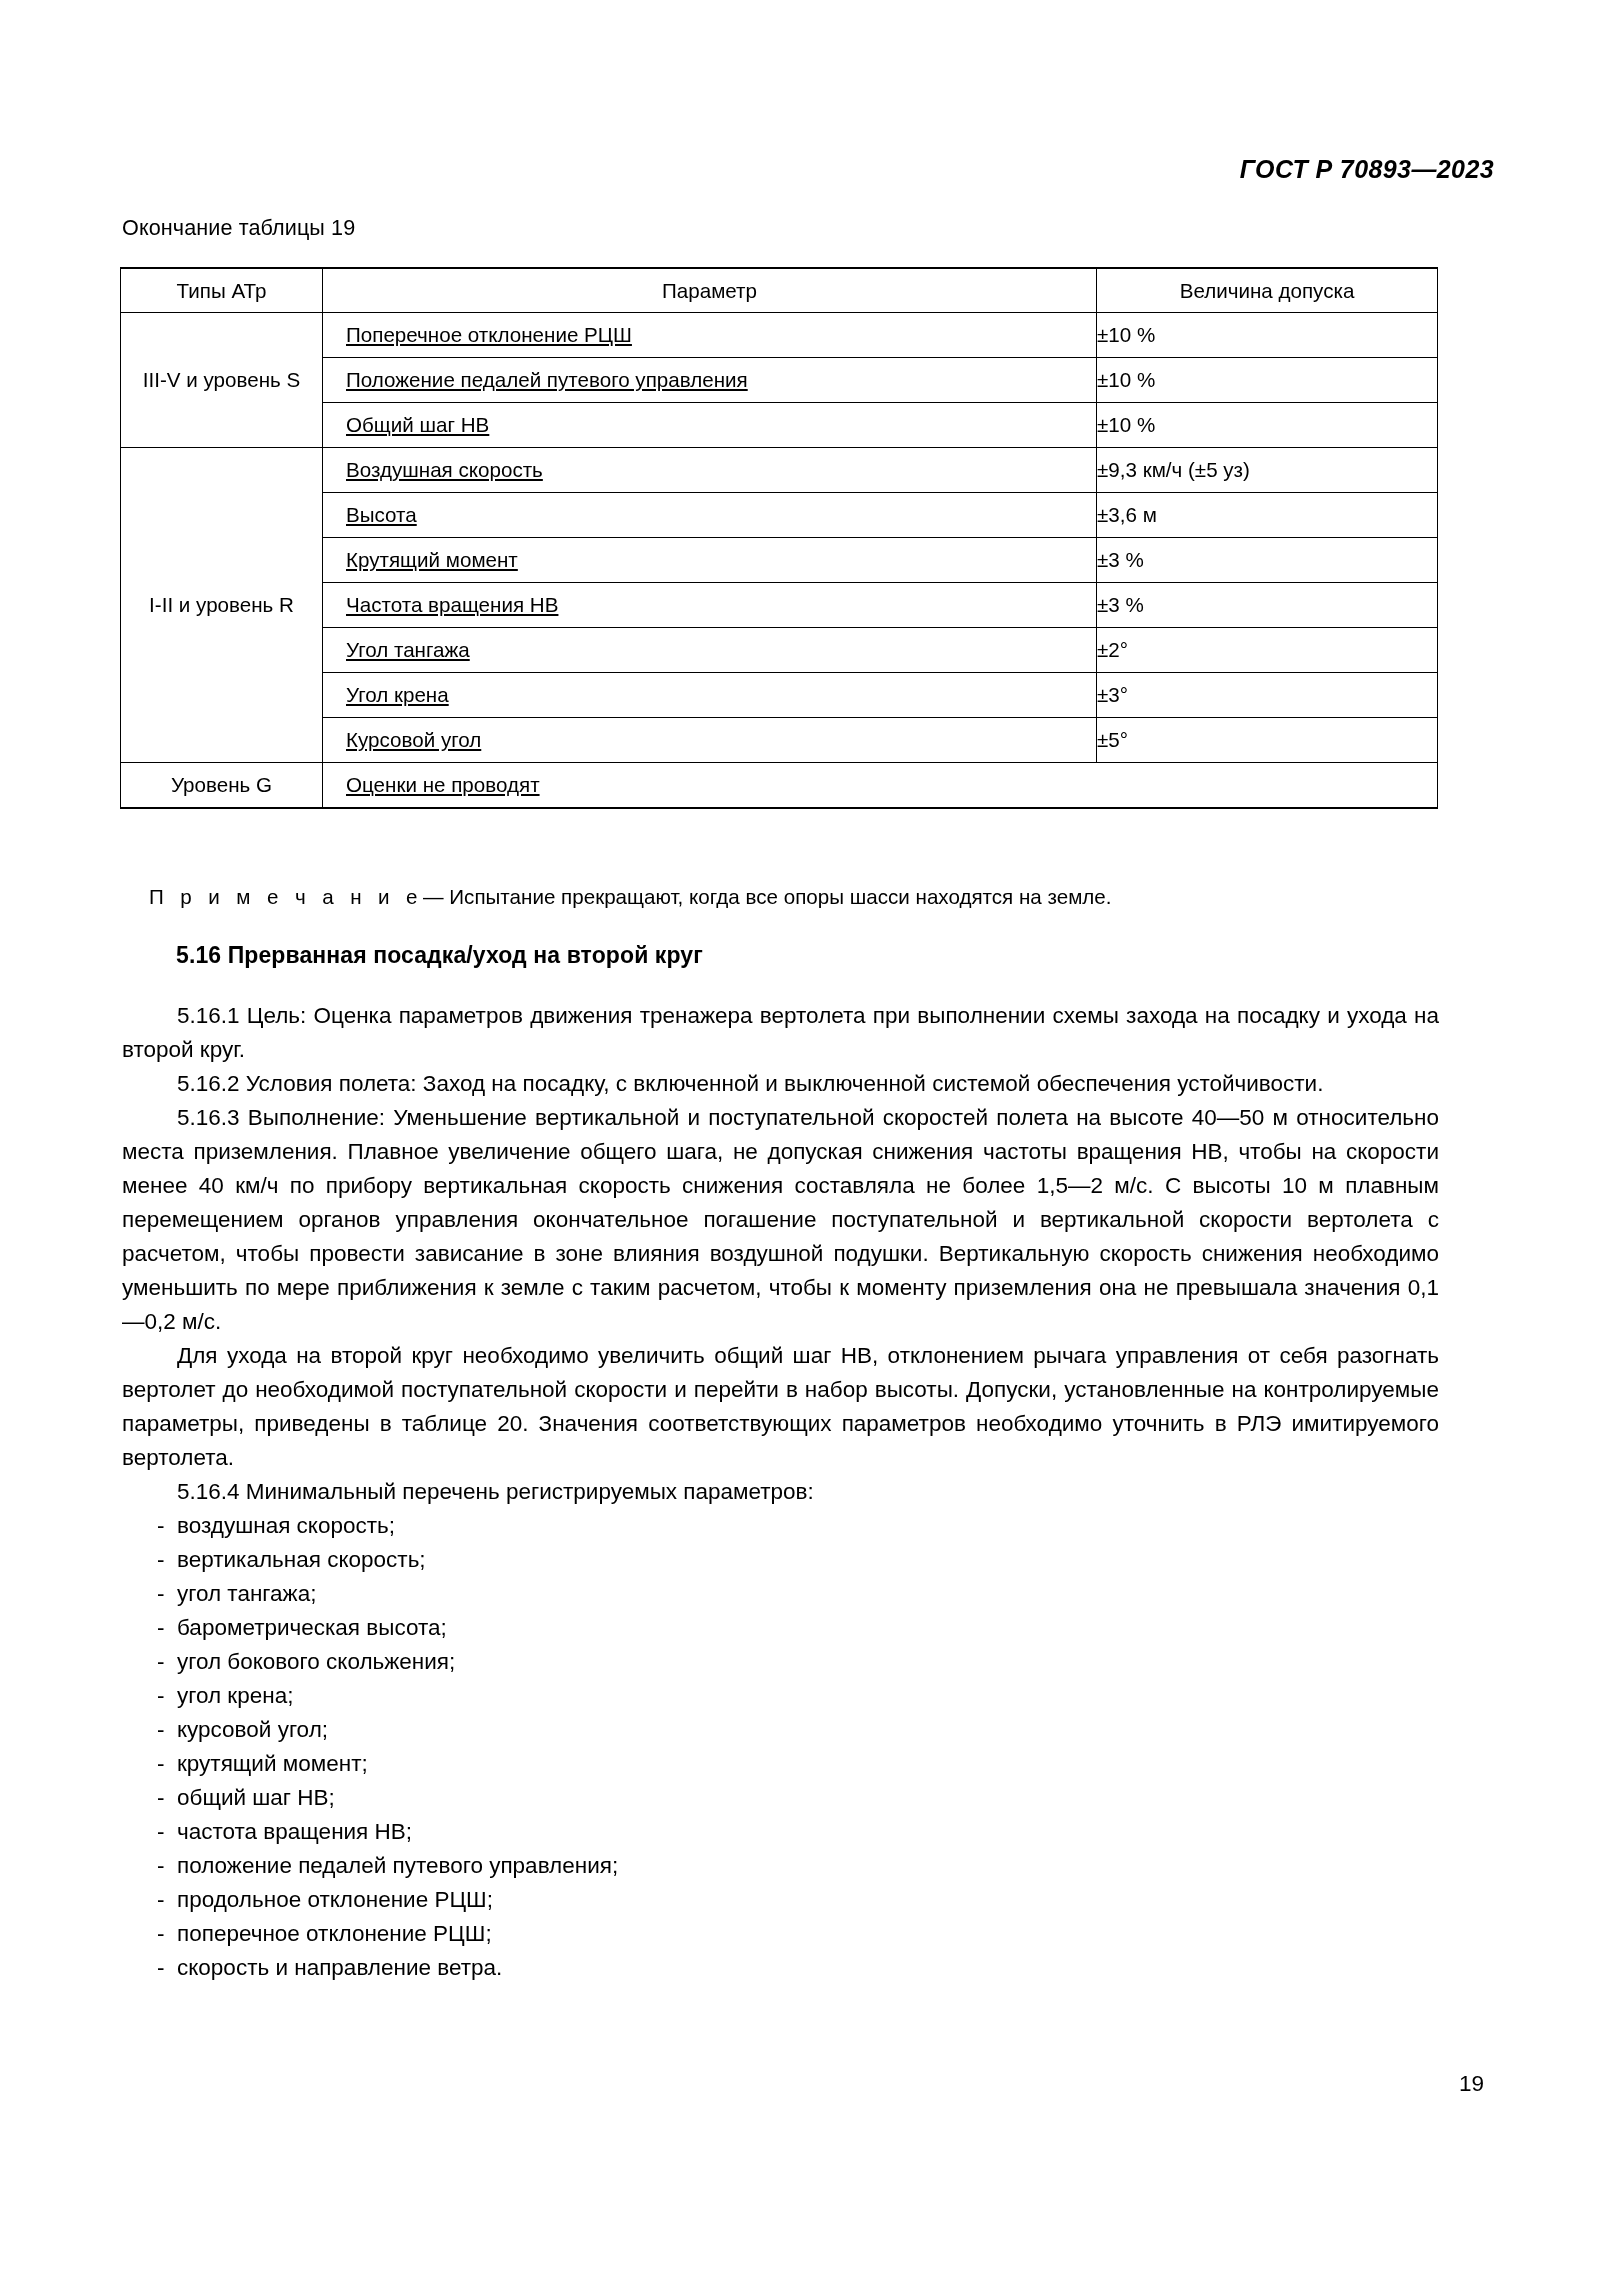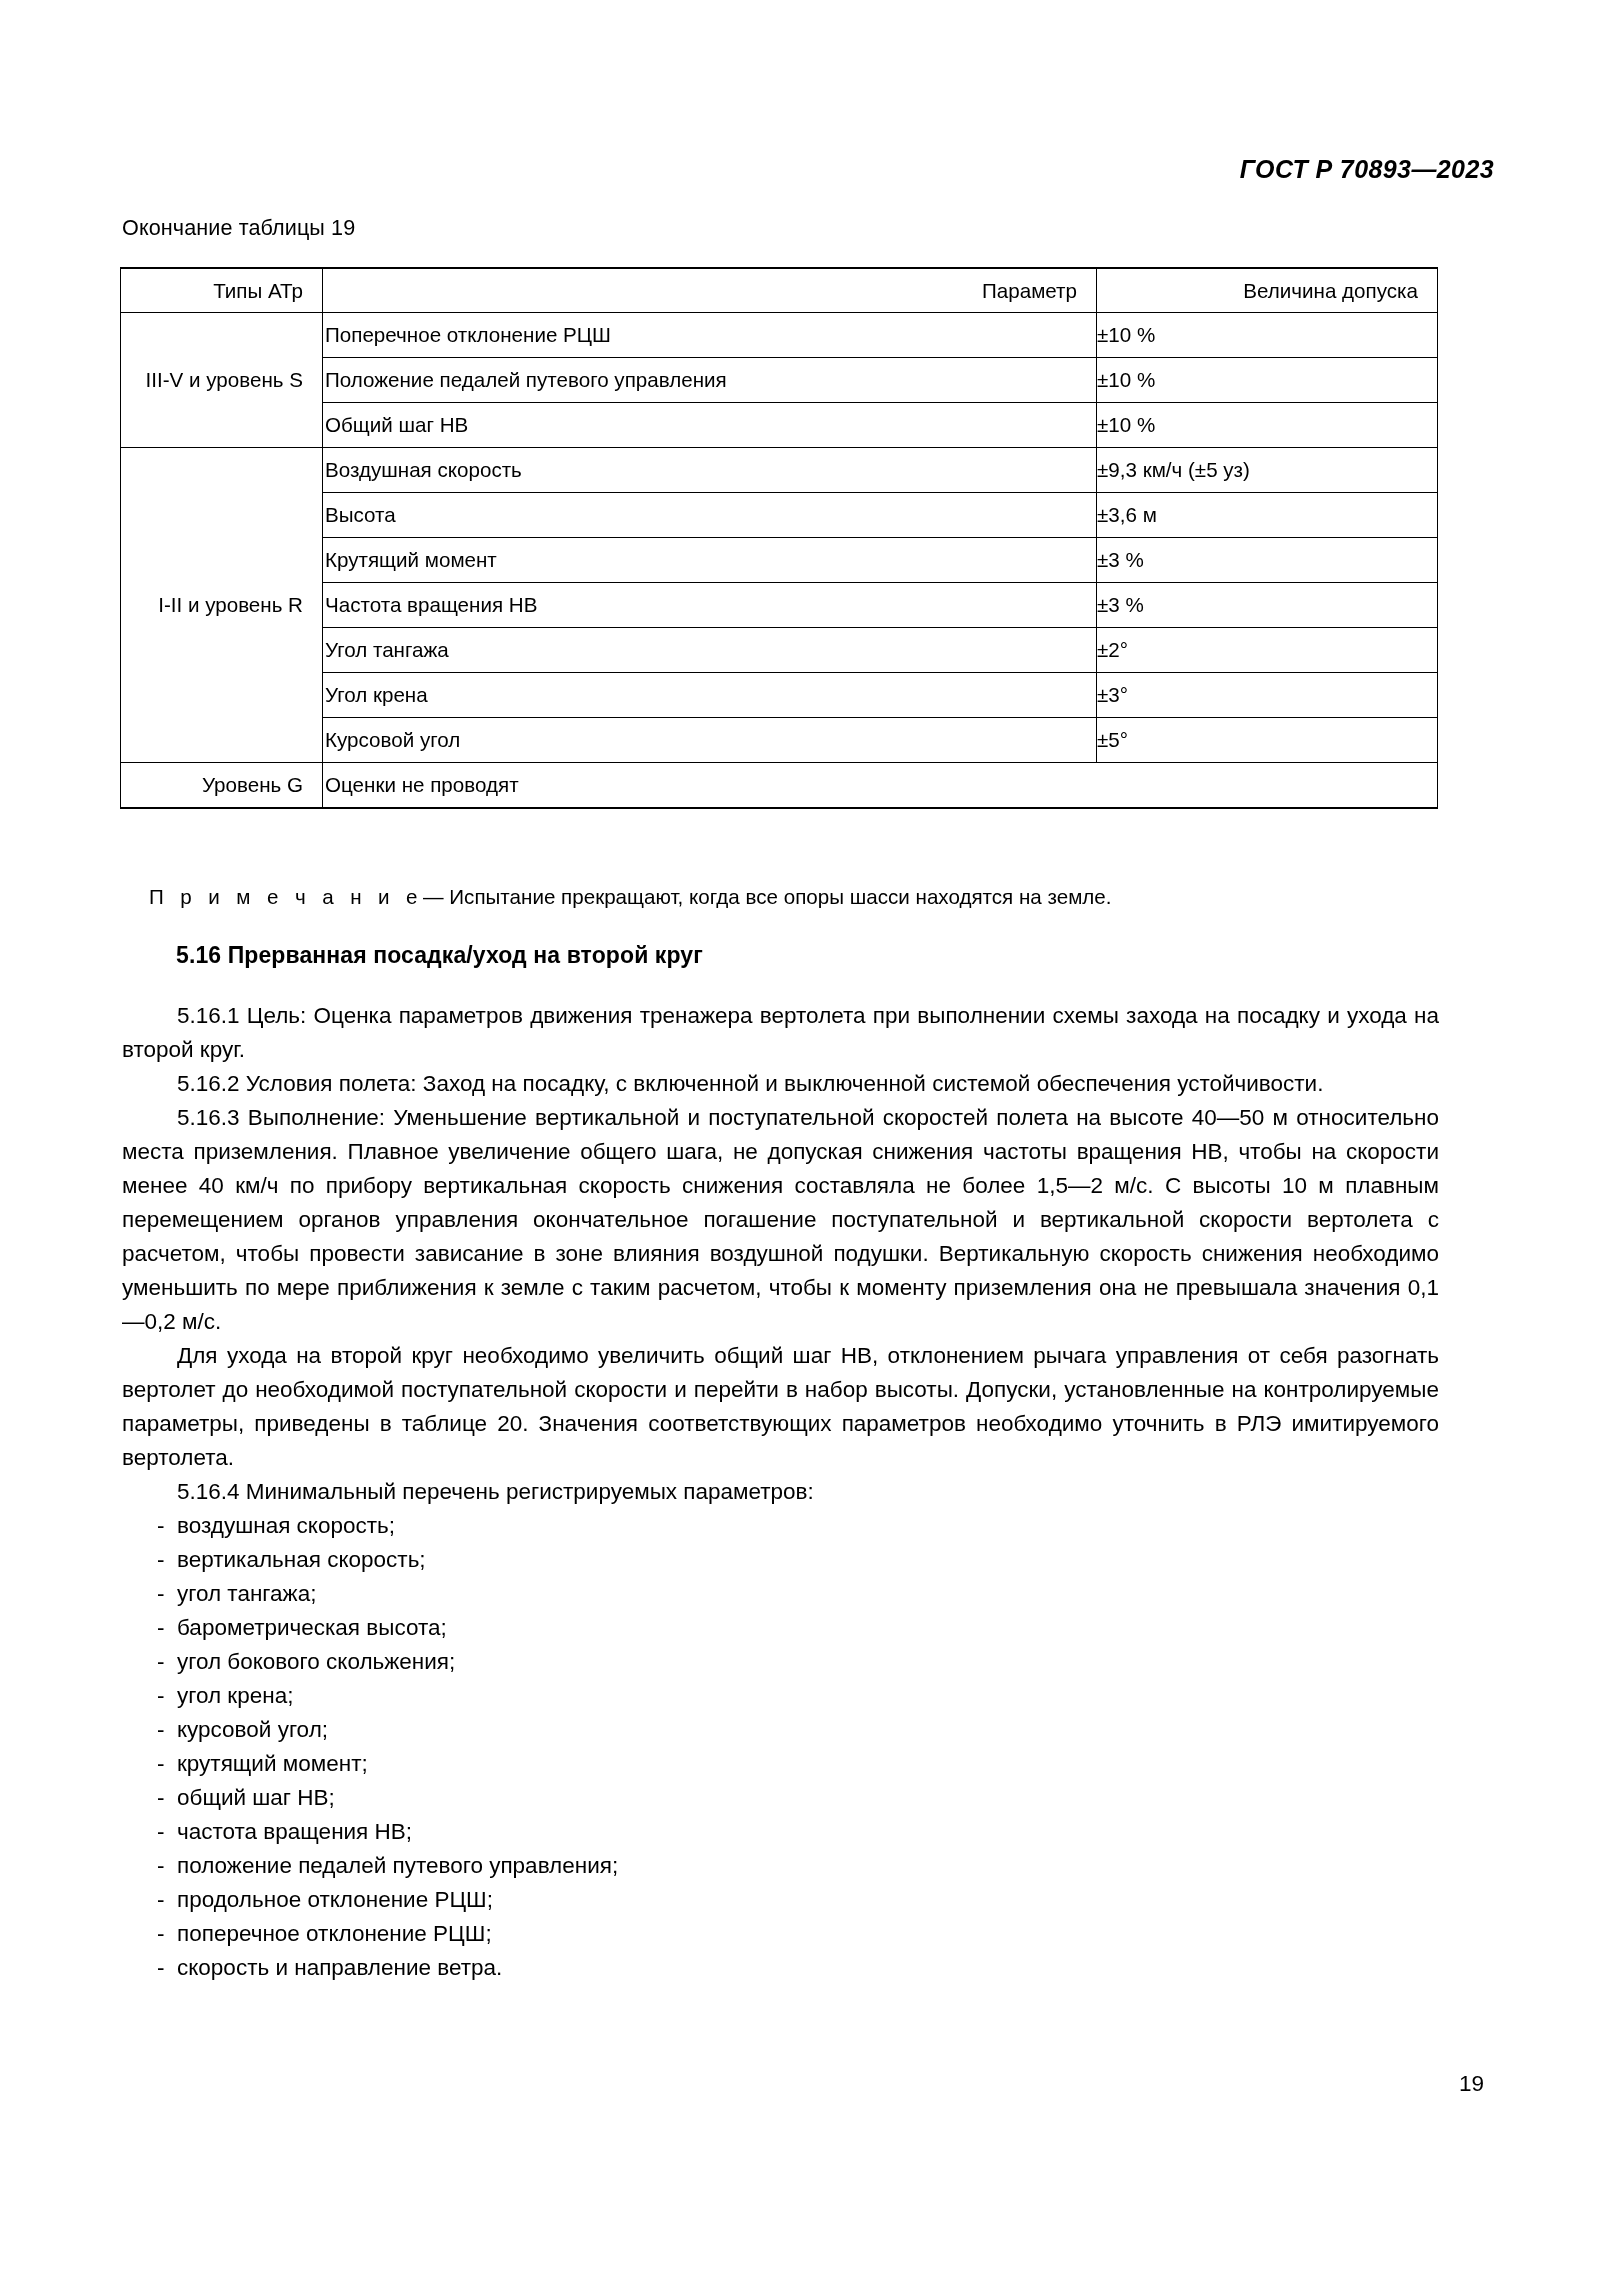--- a/index.html
+++ b/index.html
@@ -70,27 +70,28 @@
     padding: 0;
     vertical-align: middle;
     font-weight: normal;
   }
   table.gost .hdr td {
     height: 43px;
     text-align: center;
     border-top-width: 2.5px;
   }
   table.gost td.c-type {
-    text-align: right;
-    padding: 0 19px;
+    text-align: center;
+    padding: 0 11px;
   }
   table.gost td.c-param {
     text-align: left;
-    padding-left: 2px;
+    padding-left: 23px;
     height: 44px;
+    text-decoration: underline;
   }
   table.gost td.c-tol {
     height: 44px;
   }
   table.gost tr.last td {
     border-bottom-width: 2.5px;
   }
   .col-type { width: 202px; }
   .col-param { width: 774px; }
   .col-tol { width: 341px; }

